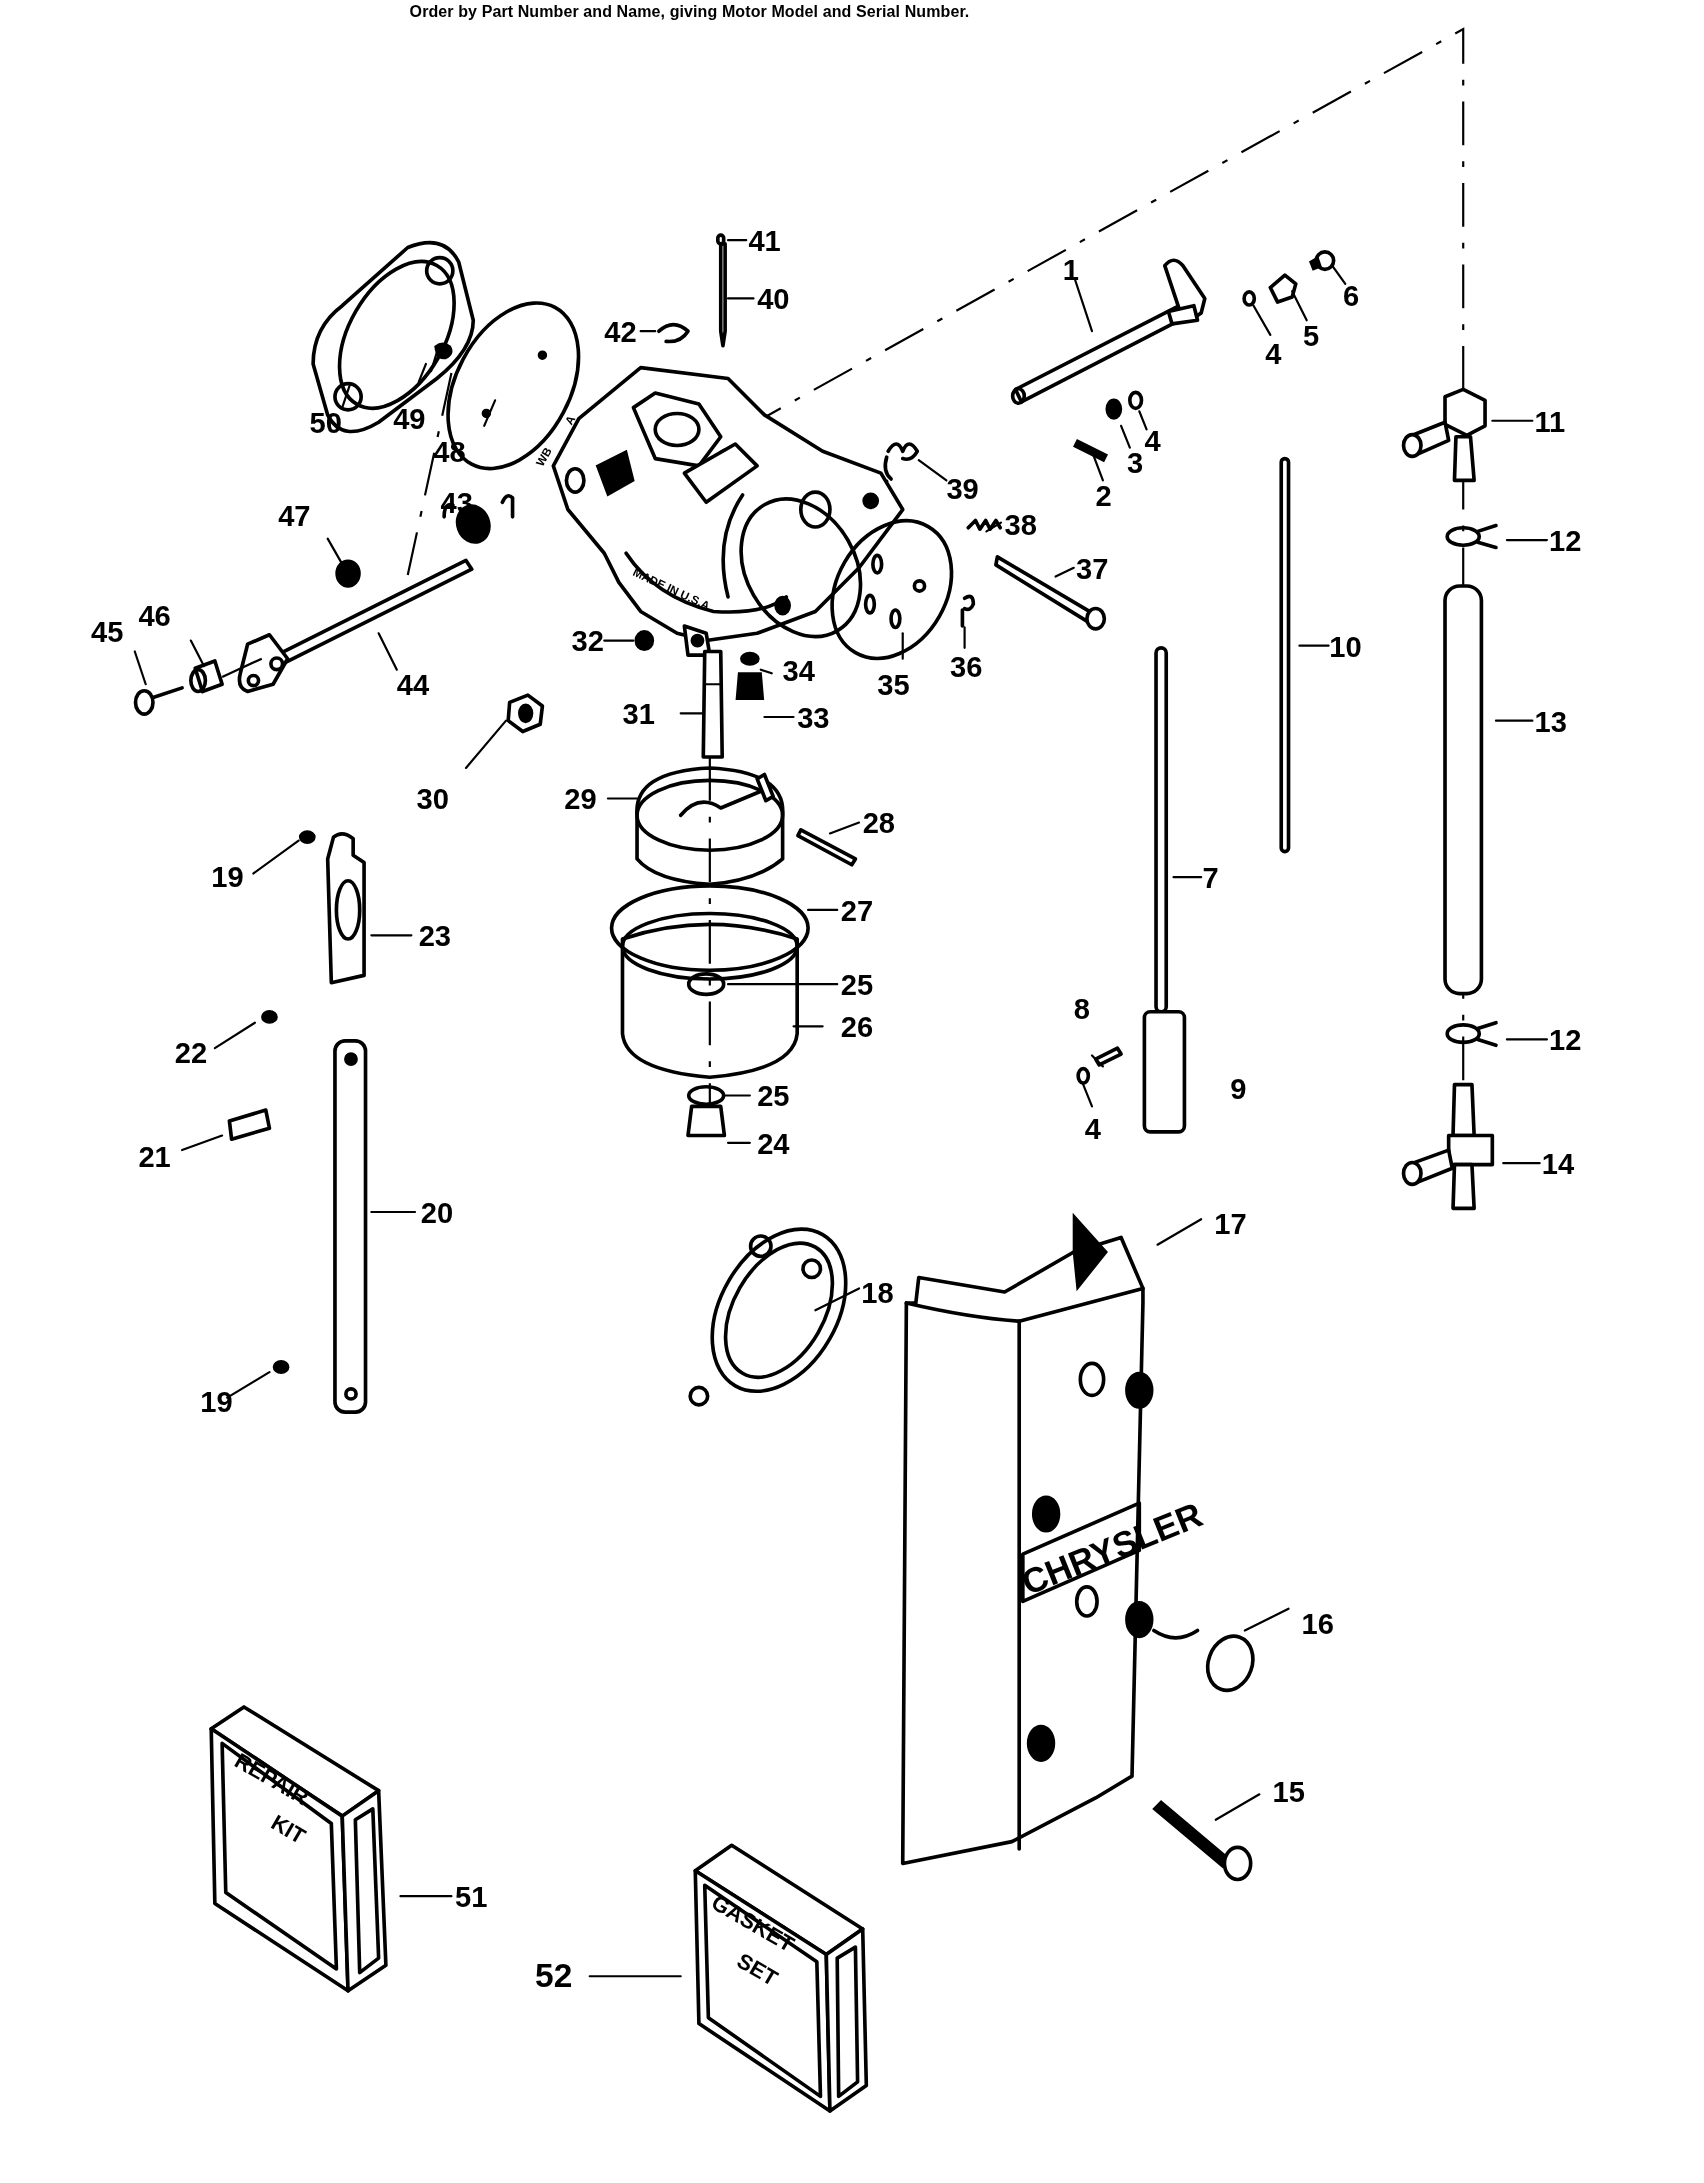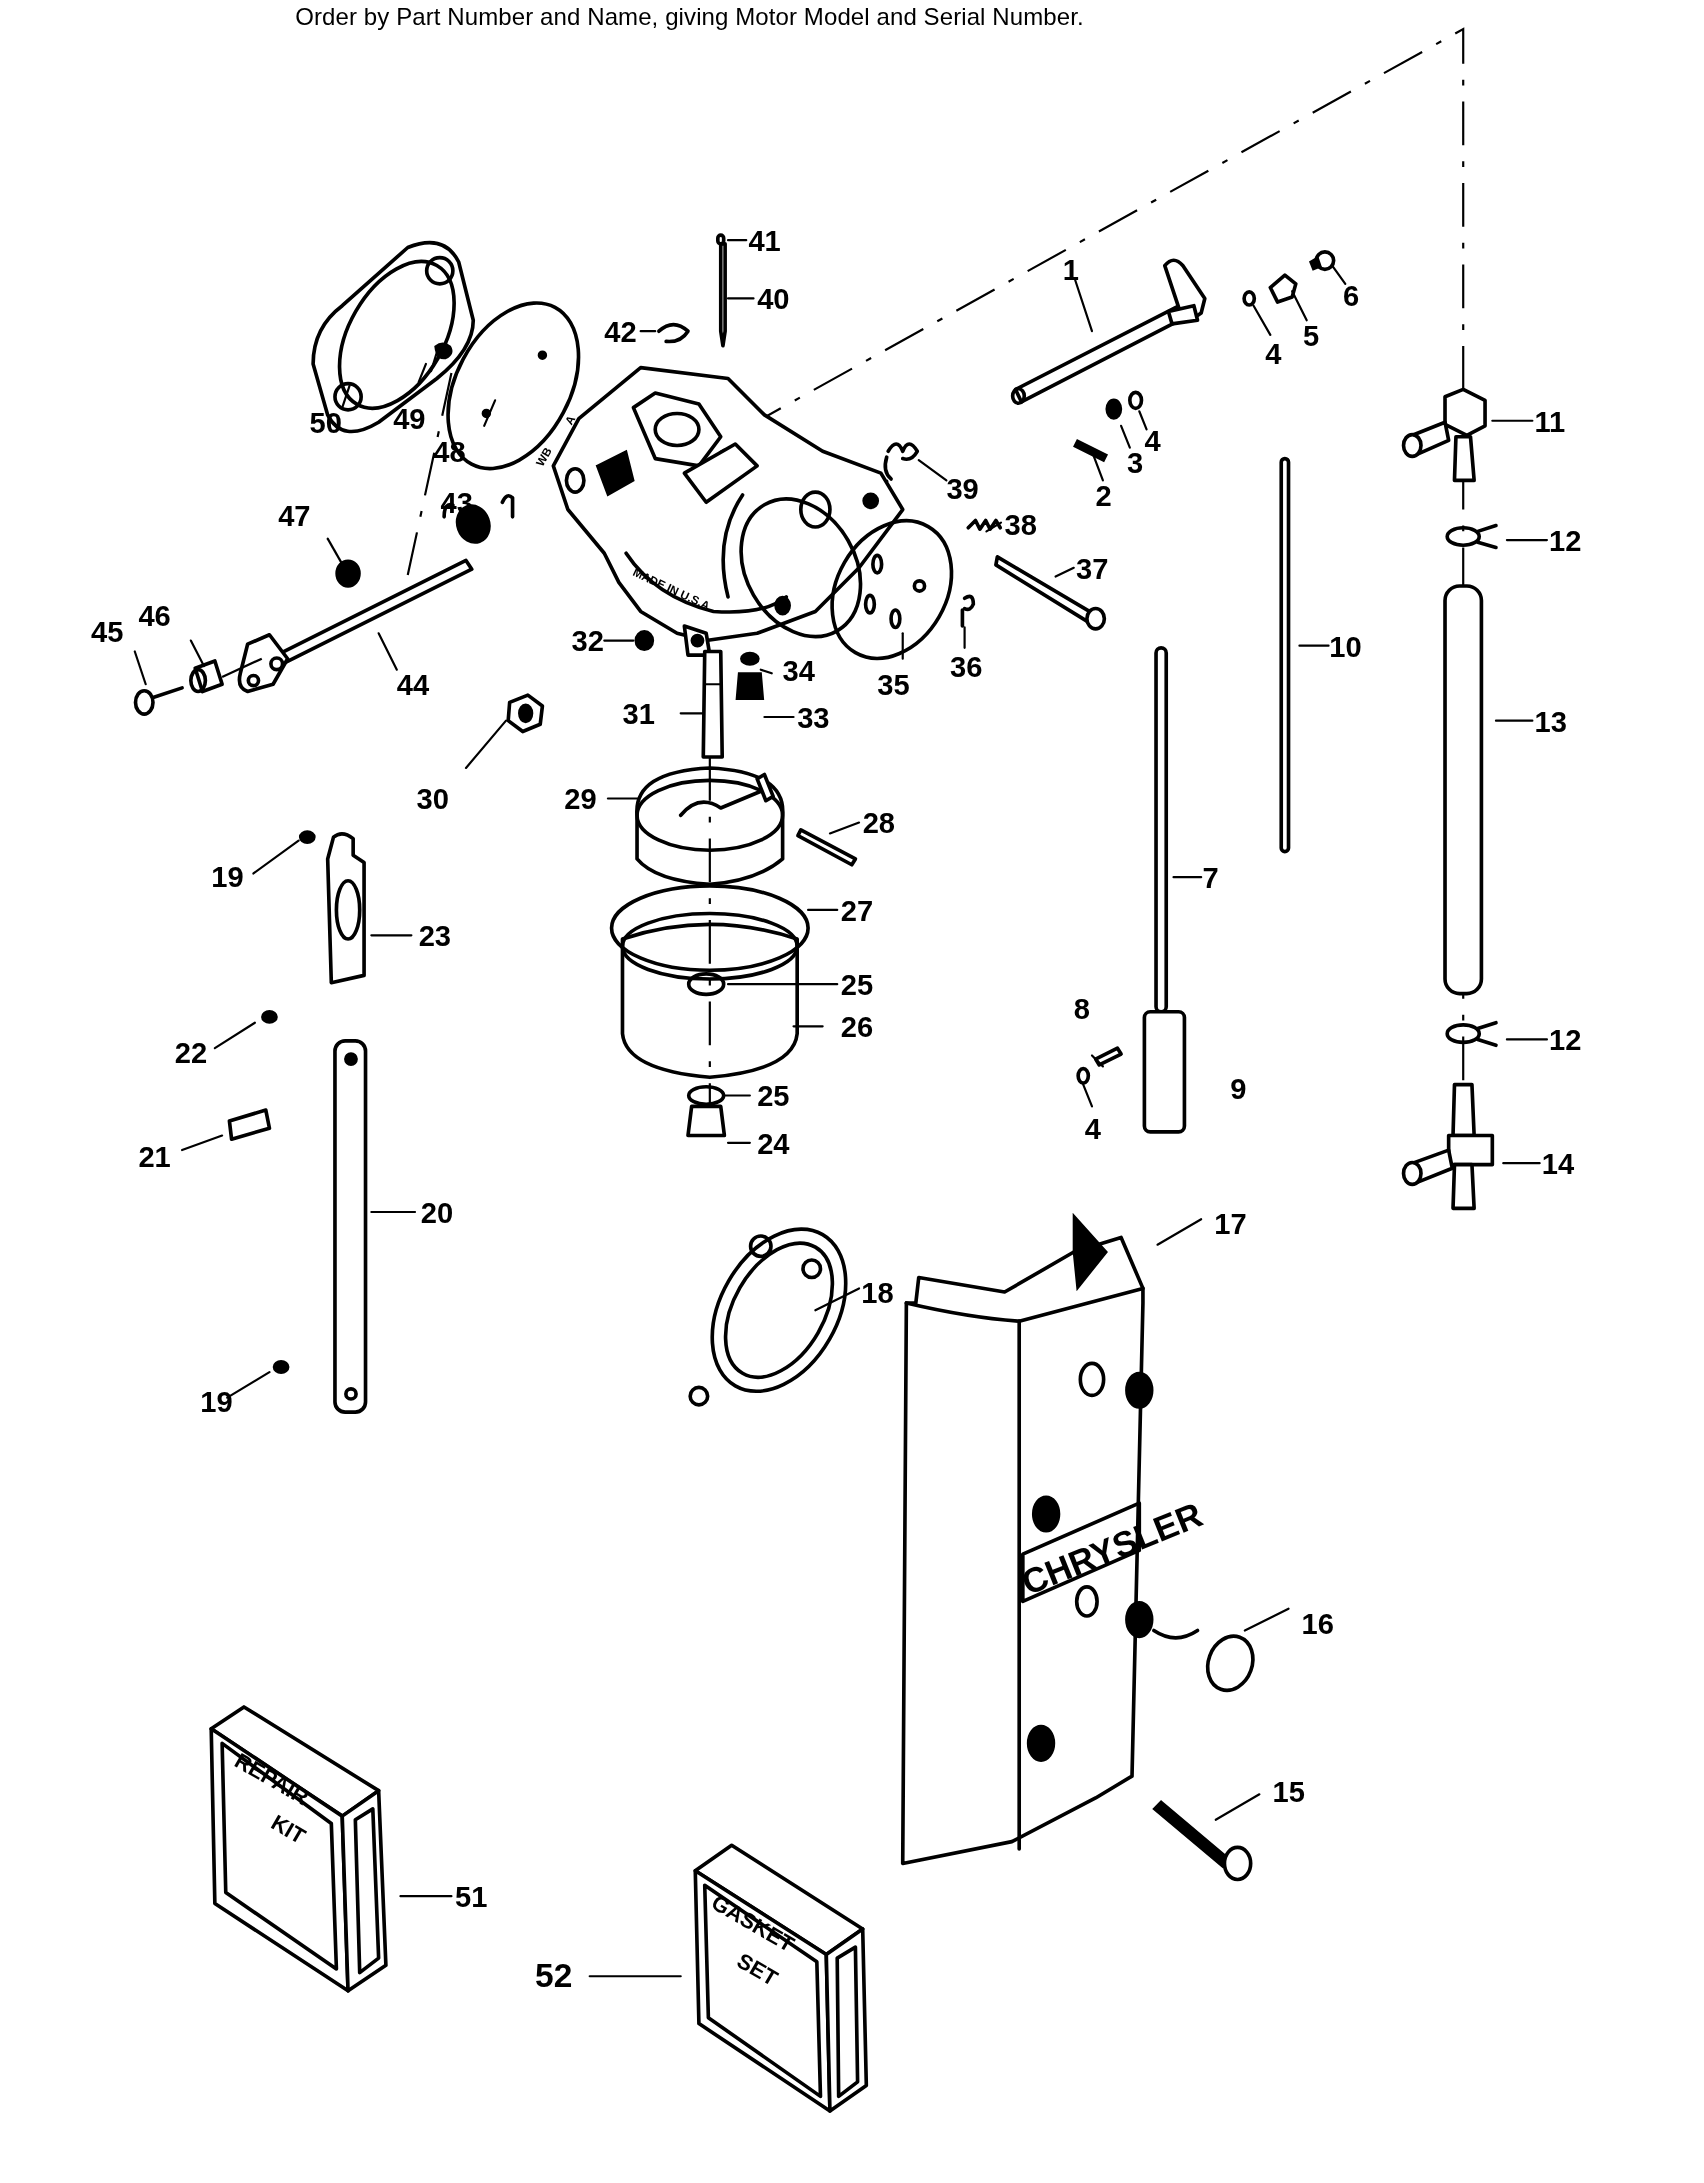--- a/index.html
+++ b/index.html
@@ -1,17 +1,17 @@
 <!DOCTYPE html>
 <html style="font-size:11.6px"><head>
 <meta charset="utf-8">
 <style>
   html, body { margin:0; padding:0; background:#ffffff; }
   body { width:1705px; height:2183px; position:relative; overflow:hidden; font-family:"Liberation Sans", sans-serif; }
-  #title { position:absolute; left:0; top:2.9px; width:1379px; text-align:center; font-weight:normal; font-size:24px; color:#000; letter-spacing:0.1px; }
+  #title { position:absolute; left:0; top:2.9px; width:1379px; text-align:center; font-weight:bold; font-size:16px; color:#000; letter-spacing:0.1px; }
   svg#diagram { position:absolute; left:0; top:0; }
   .ln { stroke:#000; fill:none; stroke-width:5; stroke-linecap:round; stroke-linejoin:round; }
   .thin { stroke:#000; fill:none; stroke-width:3; stroke-linecap:round; }
   .dash { stroke:#000; fill:none; stroke-width:3; stroke-dasharray:60 22 8 22; }
   .fillw { fill:#fff; stroke:#000; stroke-width:5; stroke-linejoin:round; }
   .fillb { fill:#000; stroke:#000; stroke-width:3; }
   .num { font-family:"Liberation Sans", sans-serif; font-weight:bold; font-size:40px; fill:#000; }
   .num-big { font-size:46px; }
   .boxtxt { font-family:"Liberation Sans", sans-serif; font-weight:bold; font-size:30px; fill:#000; }
   .chry { font-family:"Liberation Sans", sans-serif; font-weight:bold; font-size:48px; fill:#000; }

